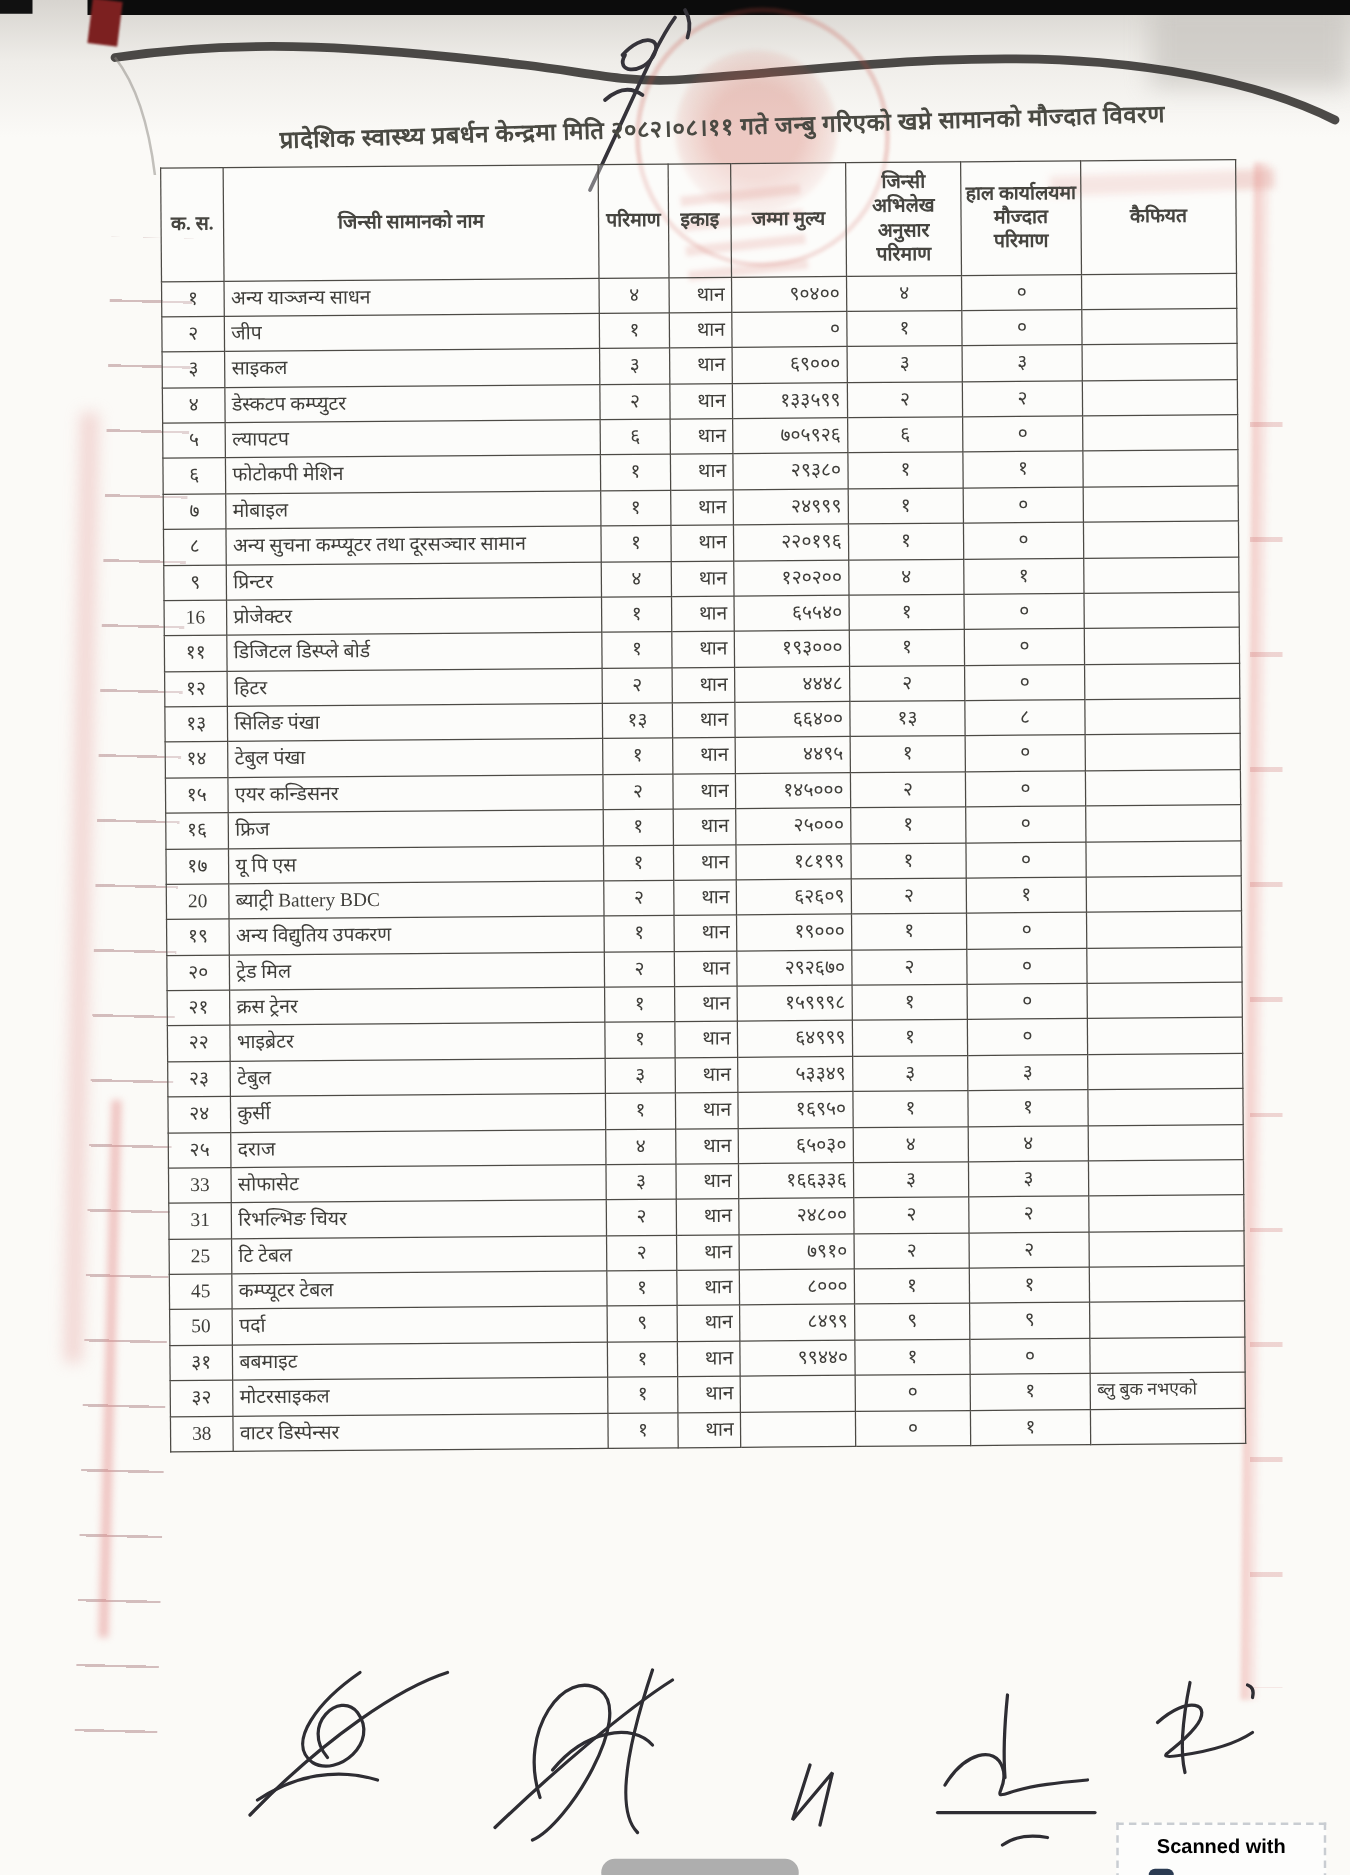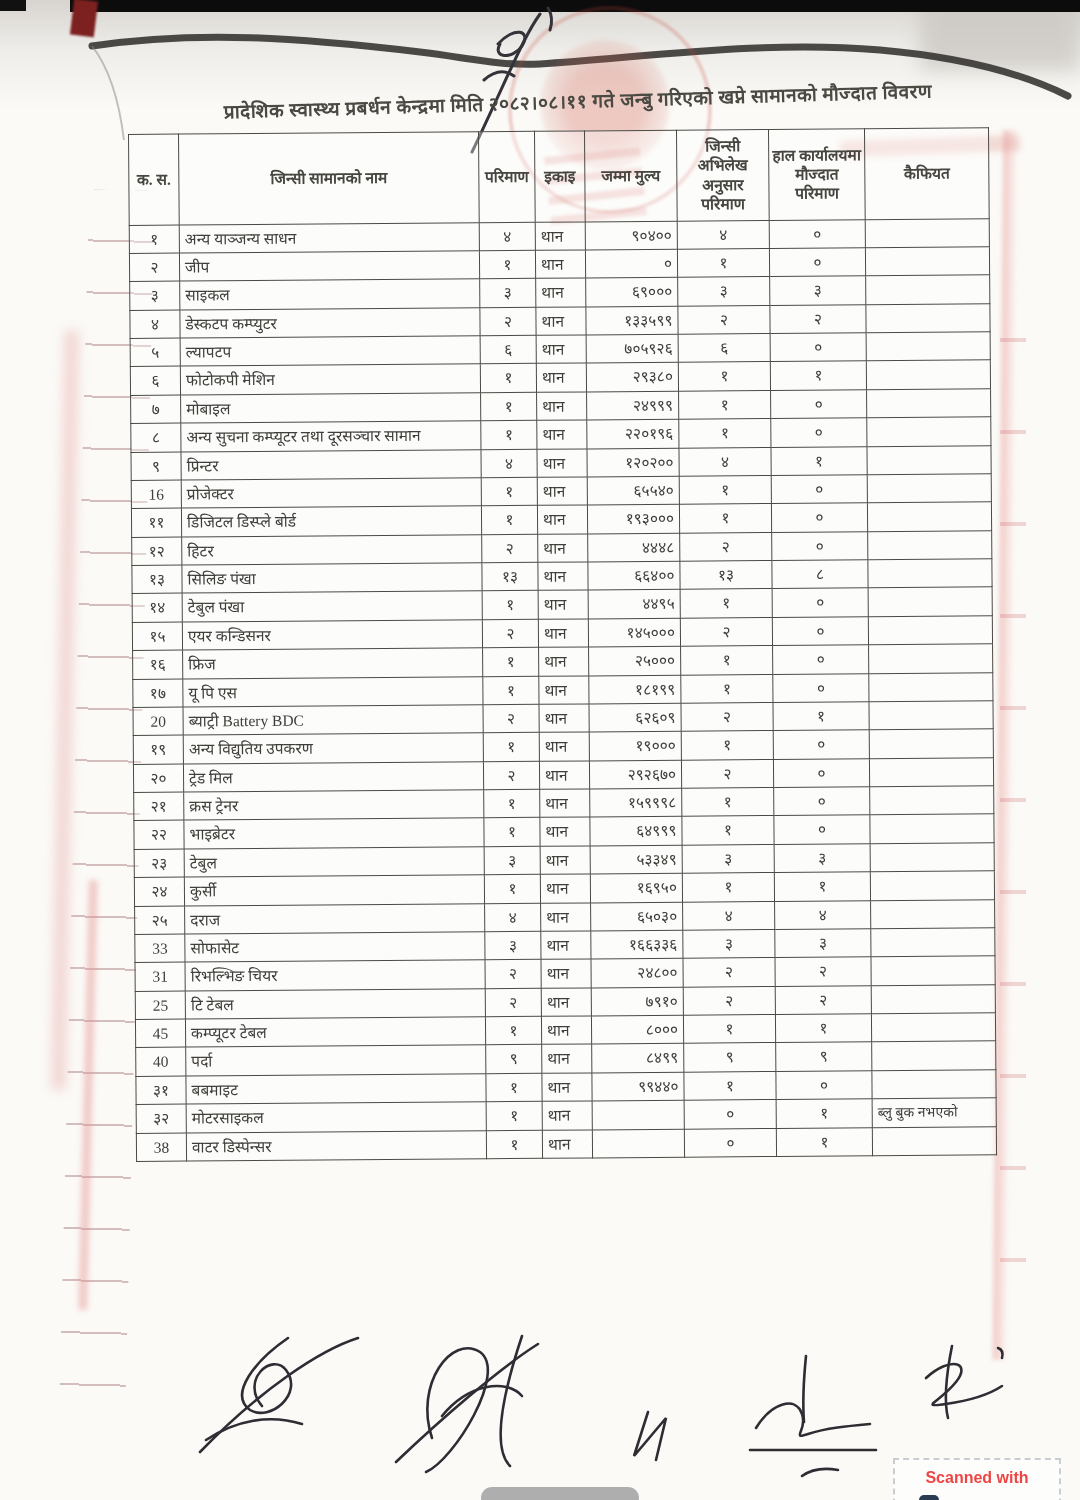--- a/index.html
+++ b/index.html
@@ -50,32 +50,32 @@
   table.inv{position:absolute;left:128px;top:134px;width:860px;border-collapse:collapse;
     transform:rotate(-0.45deg);transform-origin:top left;
     font-size:15.5px;color:#3f3e3a;table-layout:fixed;background:rgba(255,255,255,.35);}
   table.inv th,table.inv td{border:1.5px solid #4c4a45;padding:4px 5px;line-height:1.25;
     overflow:hidden;}
   table.inv th{font-size:15.5px;font-weight:bold;text-align:center;vertical-align:middle;
     padding:6px 3px;color:#464540;}
   td.c-sn{text-align:center;}
   td.c-name{text-align:left;padding-left:8px;}
   td.c-qty{text-align:center;}
-  td.c-unit{text-align:left;padding-left:6px;}
+  td.c-unit{text-align:right;padding-left:6px;}
   td.c-total{text-align:right;padding-right:9px;}
   td.c-rec{text-align:center;}
   td.c-stock{text-align:center;}
   td.c-remark{text-align:left;font-size:14px;line-height:1.15;}
   
   svg.ink{position:absolute;}
   
   .scan-badge{position:absolute;left:893px;top:1458px;width:152px;background:#fdfdfc;
     border:2px dashed #c9cdd2;padding:9px 6px 18px 6px;text-align:center;
     font-family:"Liberation Sans","DejaVu Sans",sans-serif;}
-  .scan-badge .txt{color:#ef4444;font-size:16px;font-weight:bold;}
+  .scan-badge .txt{color:#000000;font-size:16px;font-weight:bold;}
   .scan-badge .brand{display:flex;align-items:center;justify-content:center;gap:5px;margin-top:8px;}
   .cs-logo{width:20px;height:20px;background:#2b3b52;border-radius:5px;color:#fff;
     font-size:10px;font-weight:bold;display:flex;align-items:center;justify-content:center;}
   .cs-name{color:#2b3b52;font-size:15px;font-weight:bold;}
   .home-bar{position:absolute;left:481px;top:1487px;width:158px;height:22px;background:#aeaeae;
     border-radius:11px;}
 </style>
 </head>
 <body>
 
@@ -451,21 +451,21 @@
       <td class="c-name">कम्प्यूटर टेबल</td>
       <td class="c-qty">१</td>
       <td class="c-unit">थान</td>
       <td class="c-total">८०००</td>
       <td class="c-rec">१</td>
       <td class="c-stock">१</td>
       <td class="c-remark"></td>
     </tr>
 
     <tr>
-      <td class="c-sn">40</td>
+      <td class="c-sn">50</td>
       <td class="c-name">पर्दा</td>
       <td class="c-qty">९</td>
       <td class="c-unit">थान</td>
       <td class="c-total">८४९९</td>
       <td class="c-rec">९</td>
       <td class="c-stock">९</td>
       <td class="c-remark"></td>
     </tr>
 
     <tr>

